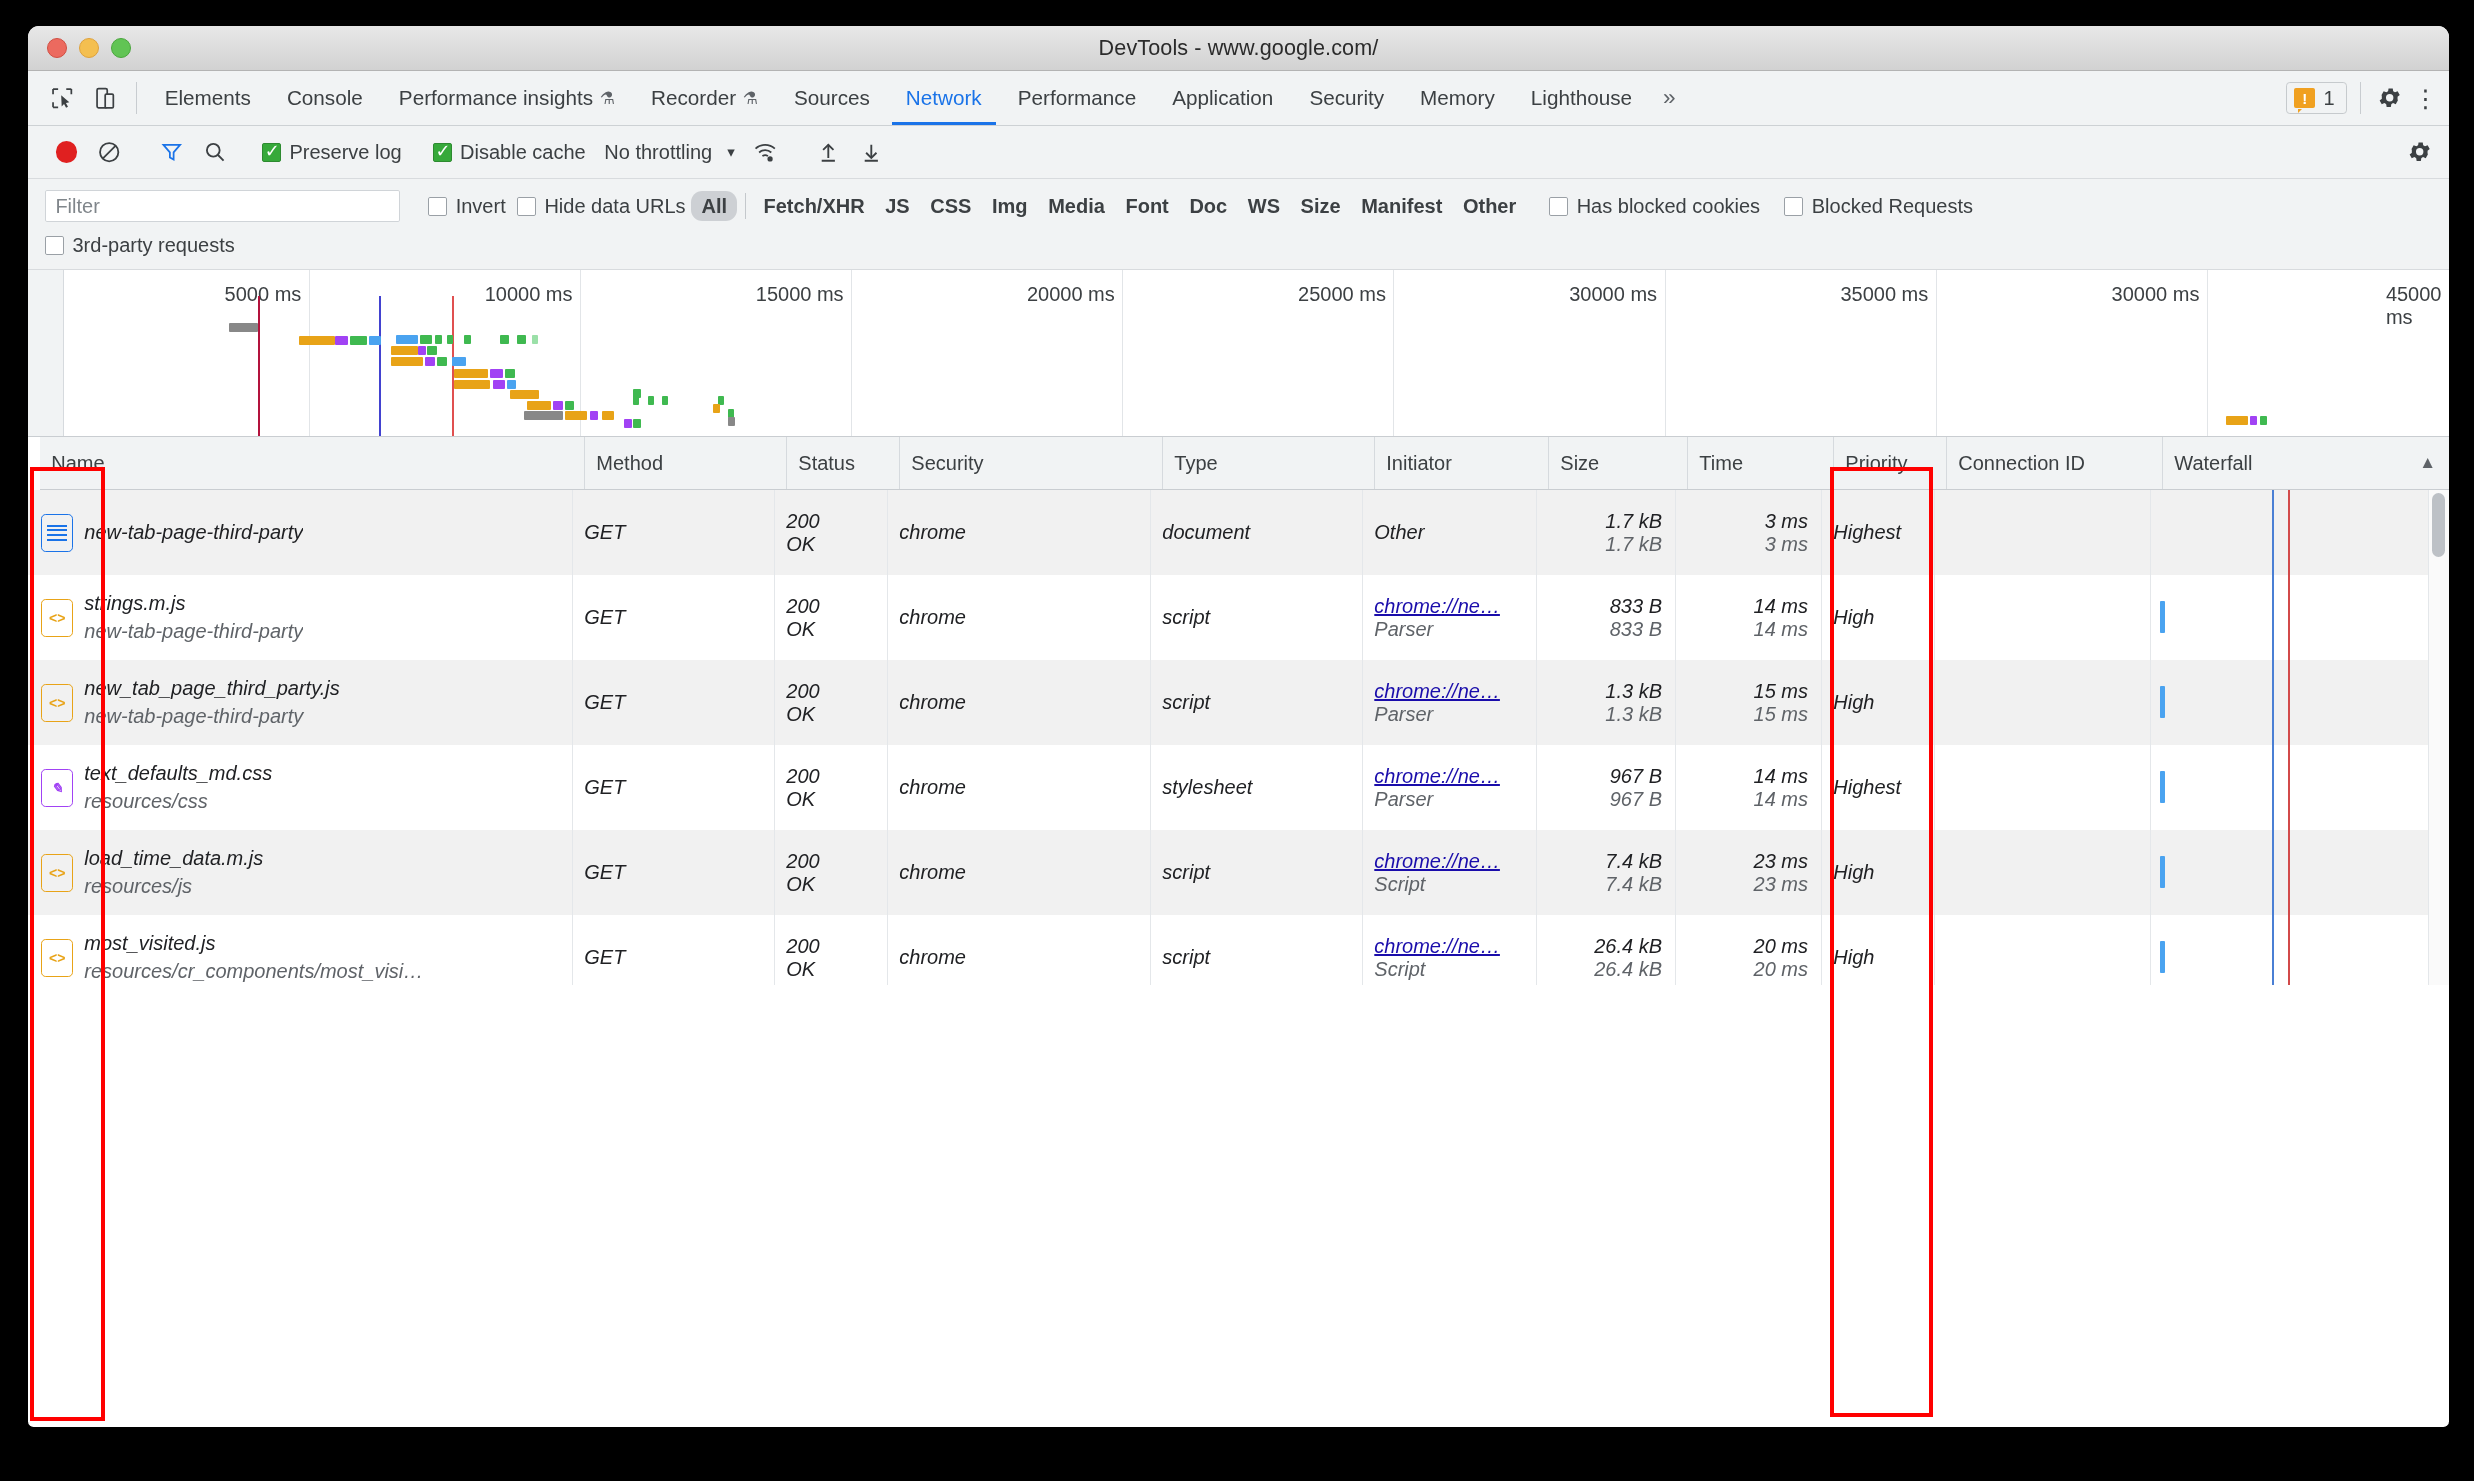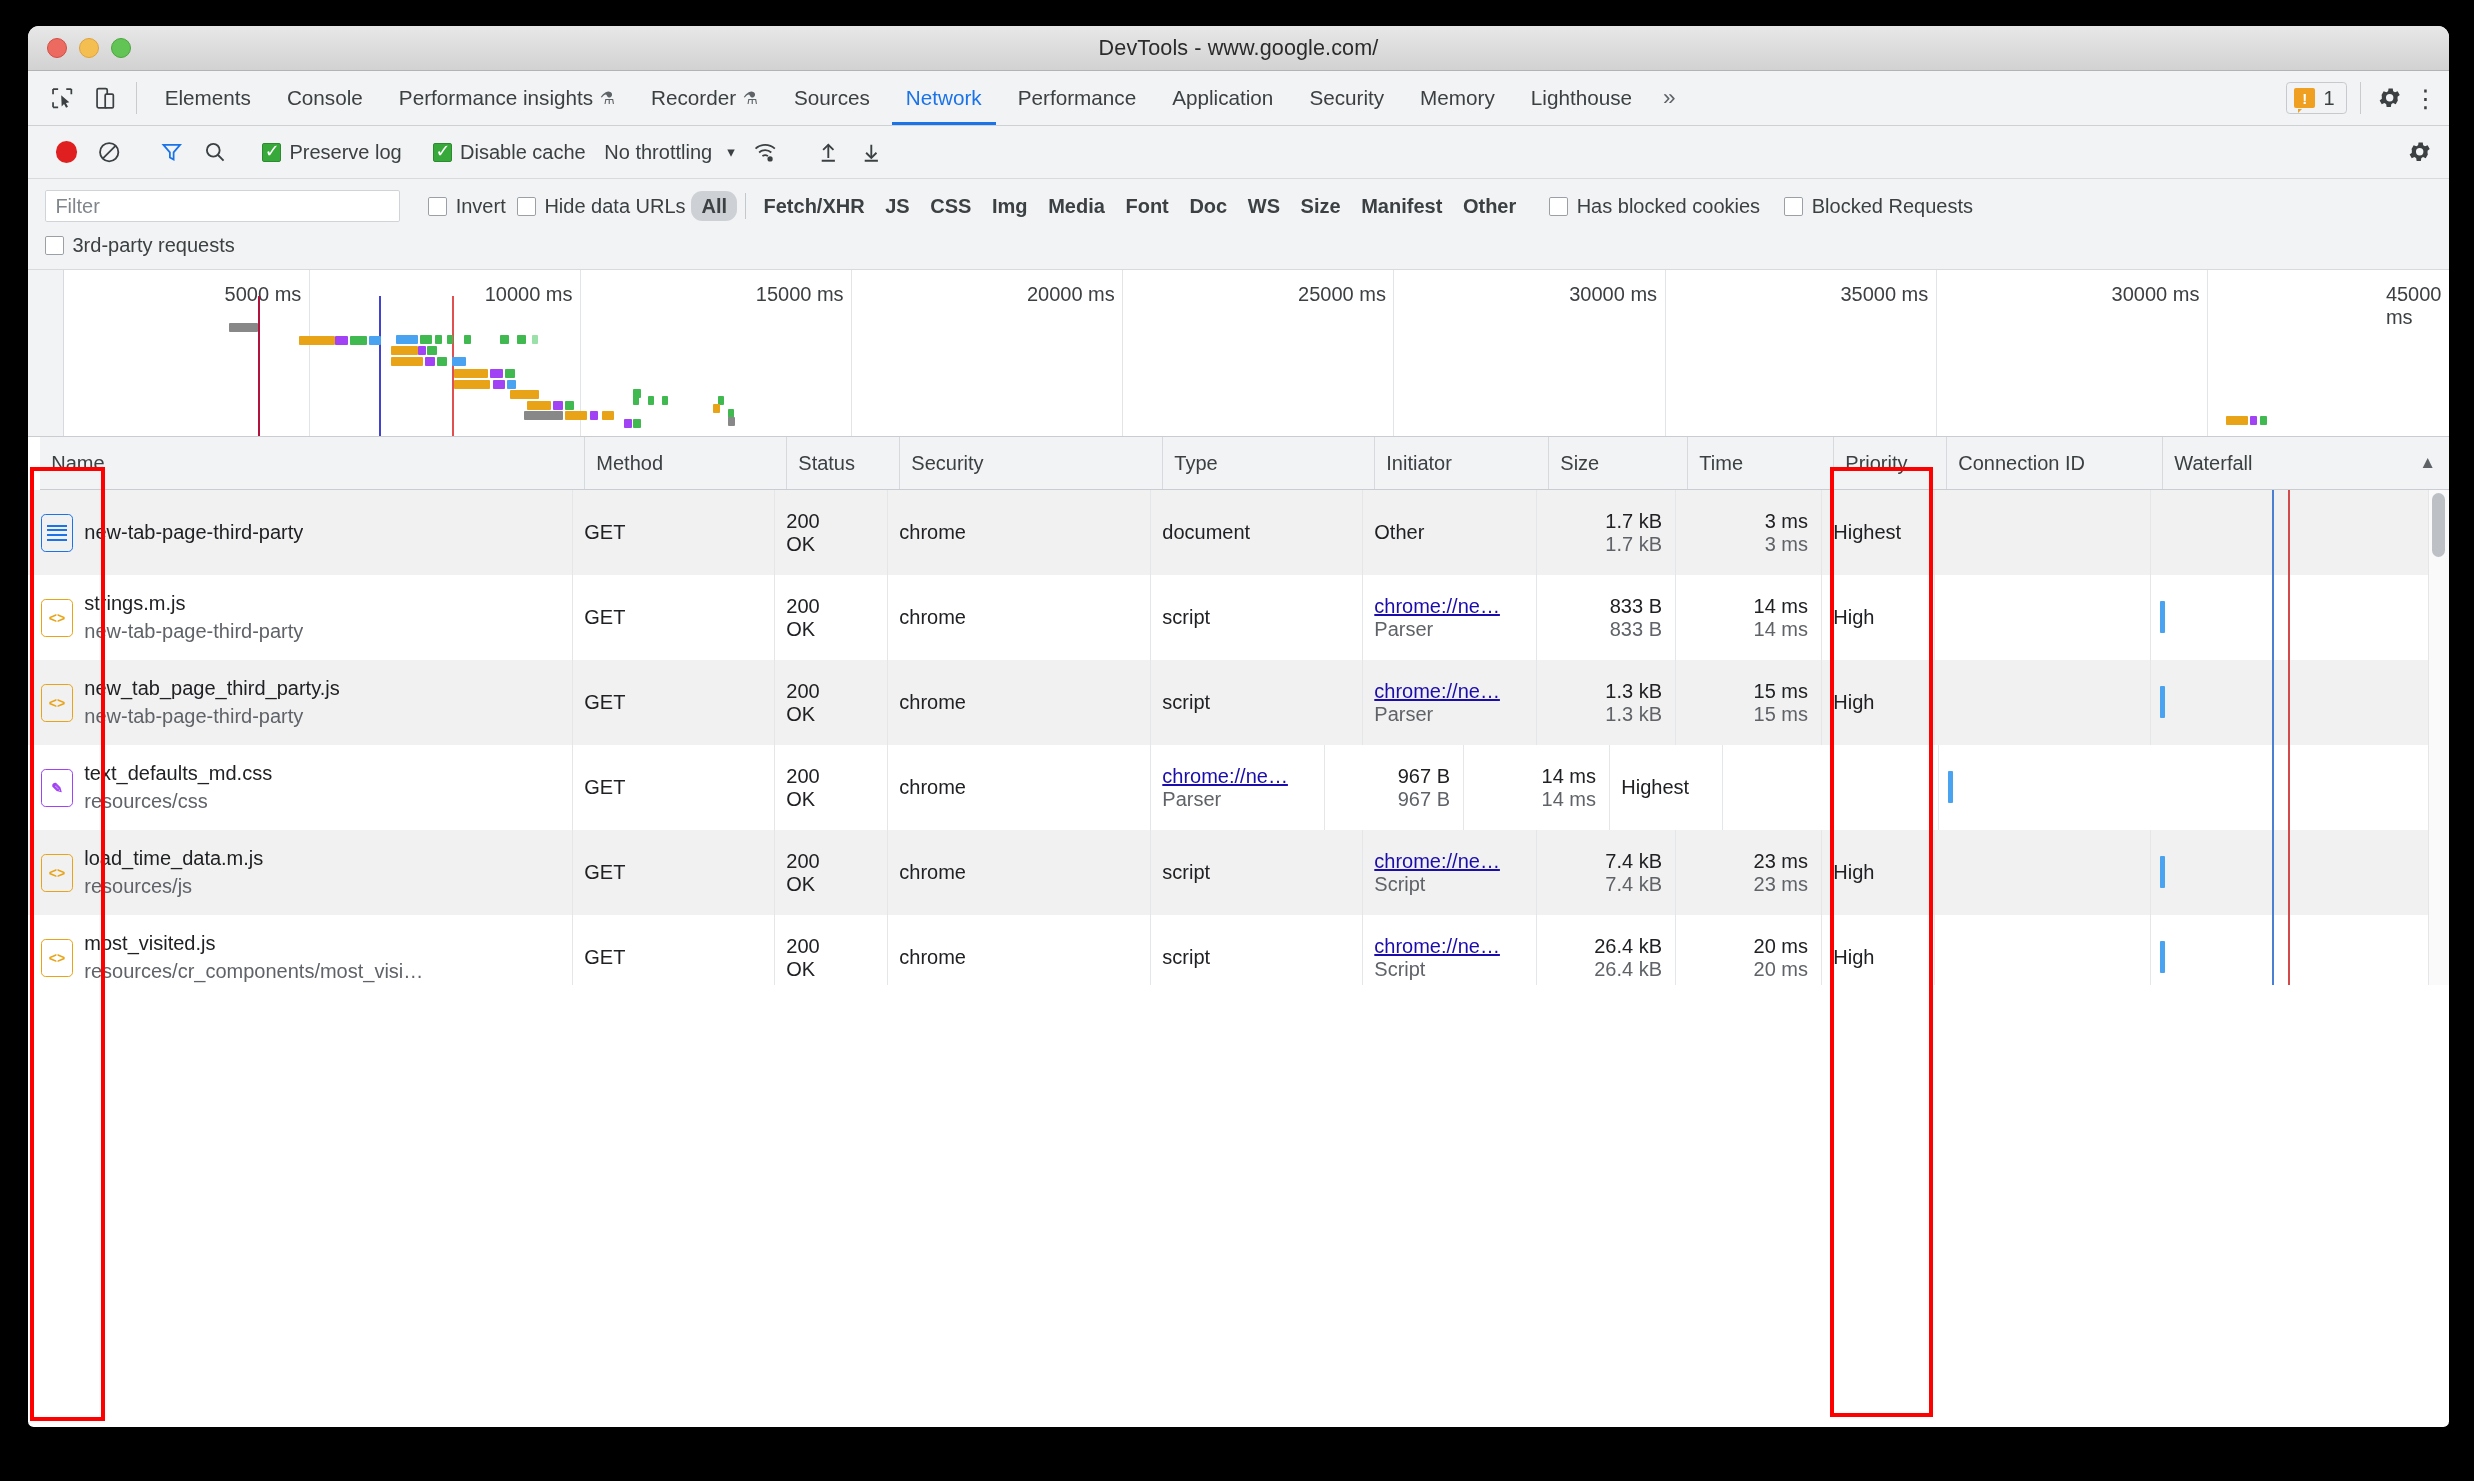--- a/index.html
+++ b/index.html
@@ -127,21 +127,21 @@
   .bar{ position:absolute; height:8.5px; border-radius:0.9px; }
   
   .tablewrap{ position:relative; height:548px; background:#fff; overflow:hidden;}
   .thead{
     display:flex; height:53px; background:#f1f3f4;
     border-bottom:0.9px solid #c9cdd1; align-items:center;
     font-size:20px; color:#3c4043;margin-left:12px;
   }
   .th{ padding-left:11.3px; border-right:0.9px solid #d6dade; height:100%; display:flex; align-items:center; overflow:hidden;}
   .rows{ position:absolute; top:53px; left:0; right:0; bottom:0; overflow:hidden;}
-  .row{ display:flex; height:85px; align-items:stretch; font-size:20px; color:#202124;}
+  .row{ display:flex; height:85px; align-items:stretch; font-size:20px; color:#202124;font-style:italic;}
   .row.odd{ background:#f1f1f1; }
   .row.even{ background:#fff; }
   .td{ padding-left:11.3px; border-right:0.9px solid #e4e7ea; display:flex; flex-direction:column; justify-content:center; overflow:hidden;}
   .td.r{ align-items:flex-end; padding-right:13px; }
   .namecell{ display:flex; align-items:center; gap:11.3px; padding-left:13px; border-right:0.9px solid #e4e7ea; overflow:hidden;}
   .ficon{ width:32px;height:38px;border:1.9px solid #e8a317; border-radius:4.7px; flex:none;
     display:flex;align-items:center;justify-content:center; font-size:14px; color:#e8a317; font-weight:bold;}
   .ficon.doc{ border-color:#1a73e8; color:#1a73e8; flex-direction:column; gap:2.8px; padding:6.6px 4.7px;}
   .ficon.doc i{ display:block; width:100%; height:1.9px; background:#1a73e8; }
   .ficon.css{ border-color:#a142f4; color:#a142f4; }
@@ -571,20 +571,21 @@
             <span class="n1">text_defaults_md.css</span>
             <span class="n2">resources/css</span>
           </span>
         </div>
         <div class="td" style="width:202px">GET</div>
         <div class="td" style="width:113px">
           <span>200</span>
           <span>OK</span>
         </div>
         <div class="td" style="width:263px">chrome</div>
+        <div class="td" style="width:212px">stylesheet</div>
         <div class="td" style="width:174px">
           <span class="ilink">chrome://ne…</span>
           <span class="sub">Parser</span>
         </div>
         <div class="td r" style="width:139px">
           <span>967 B</span>
           <span class="sub">967 B</span>
         </div>
         <div class="td r" style="width:146px">
           <span>14 ms</span>

